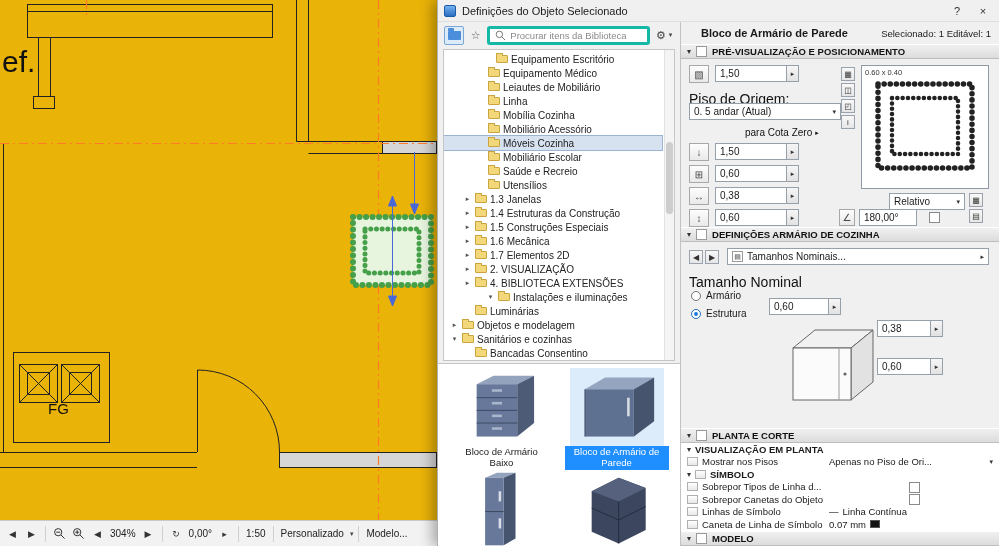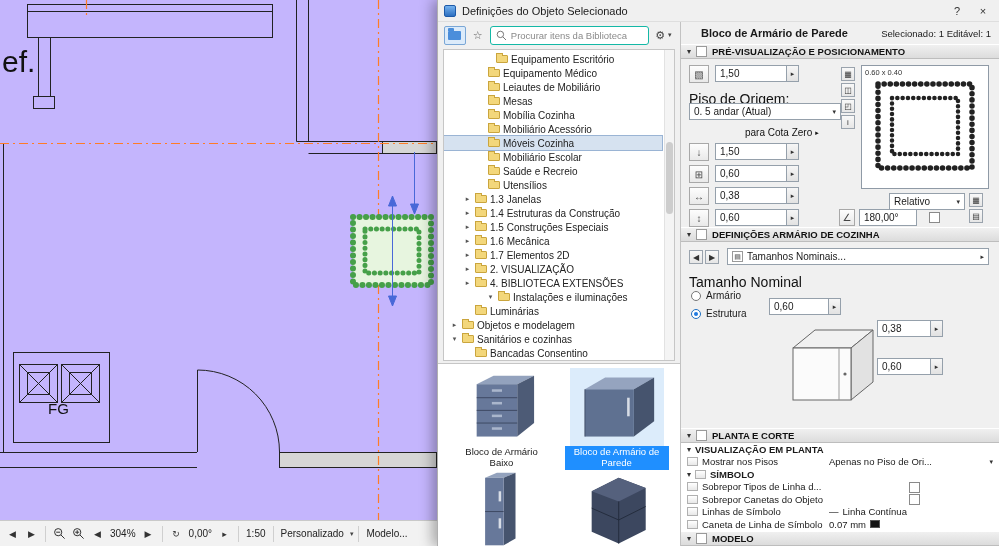--- a/index.html
+++ b/index.html
@@ -1,20 +1,20 @@
 <!DOCTYPE html>
 <html><head>
 <meta charset="utf-8">
 <style>
 *{margin:0;padding:0;box-sizing:border-box;font-family:"Liberation Sans",sans-serif}
 body{background:#888}
 .stage{position:relative;width:999px;height:546px;background:#fff;overflow:hidden;font-size:10px;color:#1a1a1a}
 
 
-.cad{position:absolute;left:0;top:0;width:437px;height:546px;background:#c4b5fd}
+.cad{position:absolute;left:0;top:0;width:437px;height:546px;background:#eab308}
 .plan{position:absolute;left:0;top:0}
 .statusbar{position:absolute;left:0;bottom:0;width:437px;height:26px;background:#f2f2f2;border-top:1px solid #c9c9c9;display:flex;align-items:center;gap:2px;padding:0 4px;overflow:hidden}
 .sb-btn{height:18px;min-width:17px;display:flex;align-items:center;justify-content:center;font-size:9px;color:#333;background:transparent;border:1px solid transparent}
 .sb-sep{width:1px;height:16px;background:#cfcfcf;margin:0 3px;flex:0 0 1px}
 .sb-val{font-size:10px;color:#222;padding:0 2px;white-space:nowrap}
 .sb-dd{font-size:7px;color:#444;margin-left:2px}
 
 
 .dialog{position:absolute;left:437px;top:0;width:562px;height:546px;background:#f0f0f0;border-left:1px solid #b0b0b0;box-shadow:-5px 0 12px rgba(0,0,0,.3)}
 .dlg-header{height:22px;display:flex;align-items:center;gap:6px;padding:0 6px;border-bottom:1px solid #dedede}
@@ -24,21 +24,21 @@
 .dlg-hbtn{width:20px;height:16px;display:flex;align-items:center;justify-content:center;font-size:11px;color:#333}
 .dlg-body{position:absolute;top:22px;left:0;right:0;bottom:0}
 
 
 .left-pane{position:absolute;left:0;top:0;width:243px;height:100%;background:#f0f0f0;border-right:1px solid #c2c2c2}
 .lib-toolbar{position:absolute;left:0;top:0;right:0;height:26px;display:flex;align-items:center;gap:4px;padding:0 6px}
 .tb-folder{width:26px;height:19px;border:1px solid #7aa7d6;background:#dcebfa;border-radius:2px;display:flex;align-items:center;justify-content:center}
 .folder-shape{width:13px;height:9px;background:#4b8edb;border-radius:1px;position:relative}
 .folder-shape::before{content:"";position:absolute;left:0;top:-3px;width:6px;height:3px;background:#4b8edb;border-radius:1px 1px 0 0}
 .tb-star{width:20px;height:19px;display:flex;align-items:center;justify-content:center;font-size:11px;color:#666}
-.searchbox{flex:1;height:19px;background:#fff;border:1px solid #14b8a6;border-radius:3px;display:flex;align-items:center;padding:0 5px;gap:4px}
+.searchbox{flex:1;height:19px;background:#fff;border:3px solid #14b8a6;border-radius:3px;display:flex;align-items:center;padding:0 5px;gap:4px}
 .searchbox input{border:none;outline:none;flex:1;font-size:9.5px;color:#333;background:transparent;min-width:0}
 .searchbox input::placeholder{color:#8a8a8a}
 .tb-gear{width:26px;height:19px;display:flex;align-items:center;justify-content:center;font-size:11px;color:#444;gap:1px}
 
 .tree{position:absolute;left:5px;right:5px;top:27px;height:312px;background:#fff;border:1px solid #c6c6c6;overflow:hidden;padding:2px 12px 0 0}
 .tree-row{display:flex;align-items:center;height:14px;gap:3px;font-size:10px;color:#222;white-space:nowrap;overflow:hidden}
 .tree-row.sel{background:#d6e2f0;outline:1px solid #9ab4d4}
 .tree-arrow{width:9px;font-size:7px;color:#555;text-align:center;flex:0 0 9px}
 .folder-ico{width:12px;height:8px;background:#f3d77b;border:1px solid #caa53d;border-radius:1px;position:relative;flex:0 0 12px}
 .folder-ico::before{content:"";position:absolute;left:-1px;top:-3px;width:5px;height:2px;background:#f3d77b;border:1px solid #caa53d;border-bottom:none}
@@ -222,21 +222,21 @@
                 <span>Equipamento Médico</span>
               </div>
               <div class="tree-row" style="padding-left: 32px;">
                 <span class="tree-arrow"></span>
                 <span class="folder-ico"></span>
                 <span>Leiautes de Mobiliário</span>
               </div>
               <div class="tree-row" style="padding-left: 32px;">
                 <span class="tree-arrow"></span>
                 <span class="folder-ico"></span>
-                <span>Mesas</span>
+                <span>Linha</span>
               </div>
               <div class="tree-row" style="padding-left: 32px;">
                 <span class="tree-arrow"></span>
                 <span class="folder-ico"></span>
                 <span>Mobília Cozinha</span>
               </div>
               <div class="tree-row" style="padding-left: 32px;">
                 <span class="tree-arrow"></span>
                 <span class="folder-ico"></span>
                 <span>Mobiliário Acessório</span>

